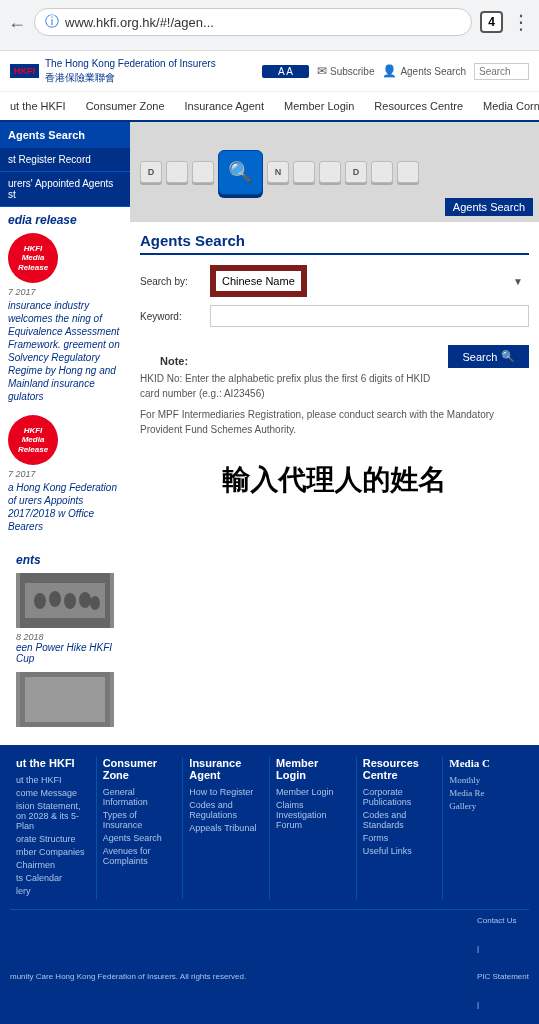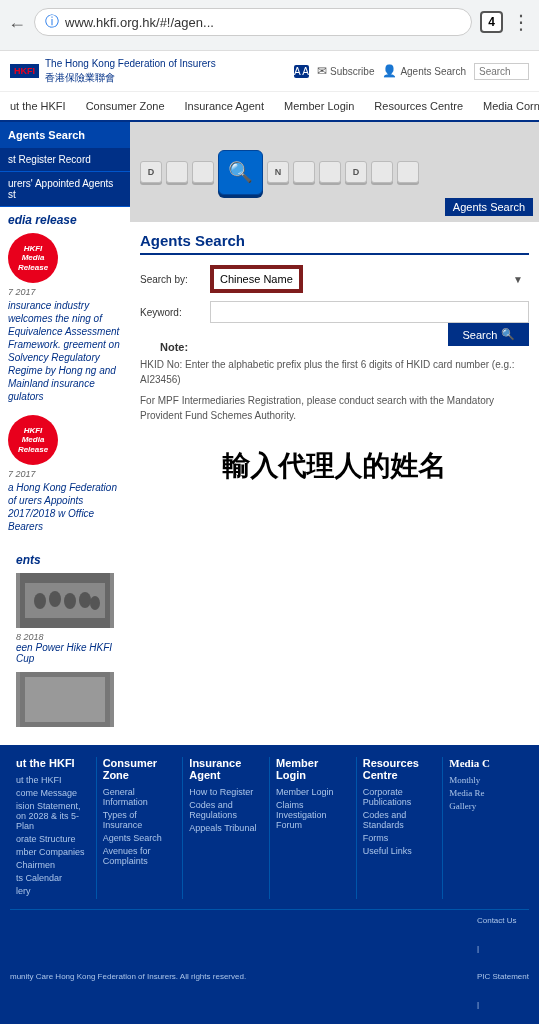--- a/index.html
+++ b/index.html
@@ -17,21 +17,21 @@
 
     
     .site-header { background: #fff; padding: 6px 10px; display: flex; align-items: center; justify-content: space-between; border-bottom: 1px solid #eee; }
     .logo-area { display: flex; align-items: center; gap: 6px; }
     .logo-box { background: #003087; color: #fff; font-size: 9px; font-weight: bold; padding: 2px 4px; line-height: 1.2; }
     .logo-box span { color: #e8001c; }
     .org-name { font-size: 10px; color: #003087; line-height: 1.4; }
     .header-actions { display: flex; align-items: center; gap: 8px; font-size: 10px; }
     .subscribe-btn { display: flex; align-items: center; gap: 3px; color: #555; }
     .agents-search-btn { display: flex; align-items: center; gap: 3px; color: #555; }
-    .aa-btn { background: #003087; color: #fff; font-size: 10px; padding: 1px 0; border-radius: 2px; }
+    .aa-btn { background: #003087; color: #fff; font-size: 10px; padding: 1px 16px; border-radius: 2px; }
     .search-box-header { border: 1px solid #ccc; padding: 2px 4px; font-size: 10px; width: 55px; }
 
     
     .nav-bar { background: #fff; border-bottom: 2px solid #003087; display: flex; overflow: hidden; }
     .nav-item { padding: 8px 10px; font-size: 11px; color: #333; cursor: pointer; white-space: nowrap; }
 
     
     .content-area { display: flex; }
 
     
@@ -55,25 +55,25 @@
     
     .main-content { flex: 1; min-width: 0; }
     .hero-banner { position: relative; background: #ccc; height: 100px; overflow: hidden; }
     .hero-label { position: absolute; bottom: 6px; right: 6px; background: #003087; color: #fff; font-size: 11px; padding: 3px 8px; }
 
     
     .agents-form { padding: 10px; }
     .agents-form-title { font-size: 15px; color: #003087; font-weight: bold; margin-bottom: 10px; border-bottom: 2px solid #003087; padding-bottom: 4px; }
     .form-row { display: flex; align-items: center; margin-bottom: 8px; }
     .form-label { font-size: 10px; color: #333; width: 70px; flex-shrink: 0; }
-    .form-select { flex: 1; padding: 4px 6px; font-size: 11px; border: 4px solid #7f1d1d; background: #fff; appearance: none; -webkit-appearance: none; position: relative; }
+    .form-select { flex: 1; padding: 4px 6px; font-size: 11px; border: 6px solid #7f1d1d; background: #fff; appearance: none; -webkit-appearance: none; position: relative; }
     .select-wrapper { flex: 1; position: relative; }
     .select-arrow { position: absolute; right: 6px; top: 50%; transform: translateY(-50%); font-size: 10px; color: #555; pointer-events: none; }
     .search-btn { background: #003087; color: #fff; font-size: 11px; padding: 5px 14px; border: none; cursor: pointer; display: flex; align-items: center; gap: 4px; float: right; margin-bottom: 8px; }
-    .keyword-row { display: flex; align-items: center; margin-bottom: 0; }
+    .keyword-row { display: flex; align-items: center; margin-bottom: 18px; }
     .keyword-input { flex: 1; border: 1px solid #ccc; padding: 4px 6px; font-size: 11px; }
 
     .note-section { padding: 0 10px 8px; }
     .note-title { font-size: 11px; font-weight: bold; color: #333; margin-bottom: 4px; padding-left: 20px; }
     .note-text { font-size: 10px; color: #555; line-height: 1.5; margin-bottom: 6px; }
 
     
     .chinese-instruction { padding: 10px; text-align: center; }
     .chinese-text { font-size: 28px; color: #000000; font-weight: bold; }
 

